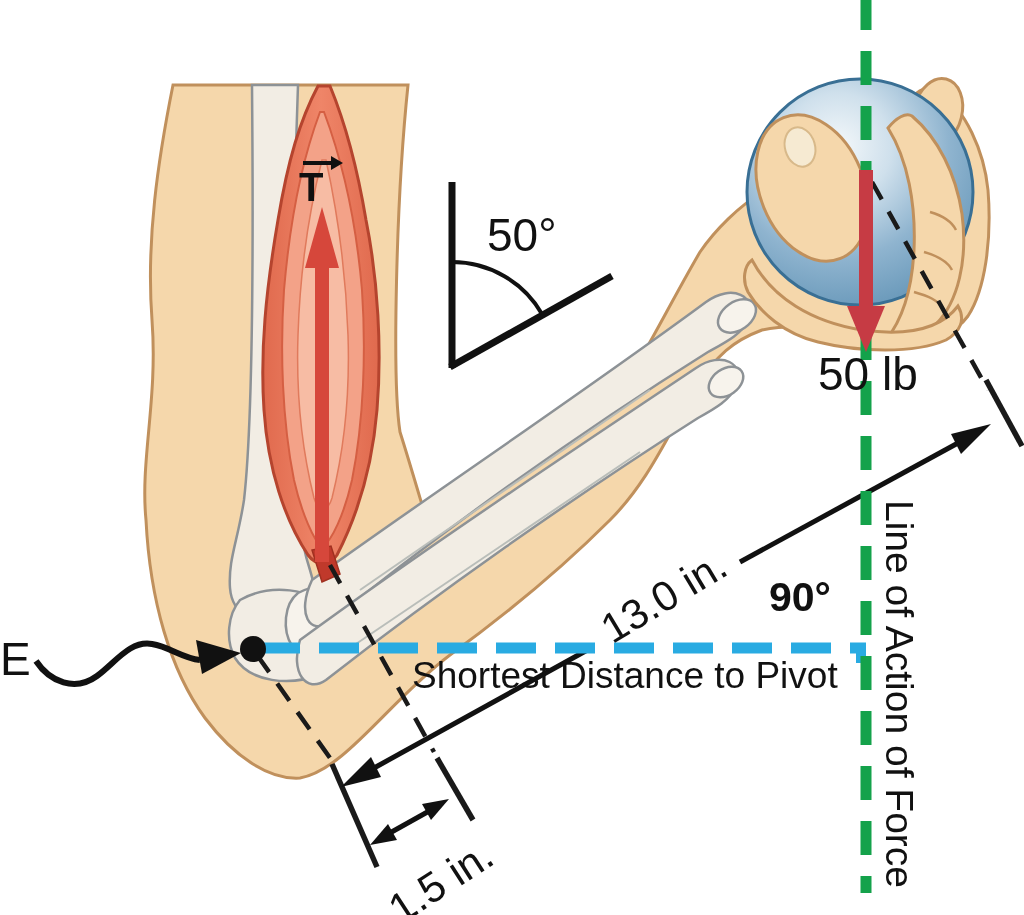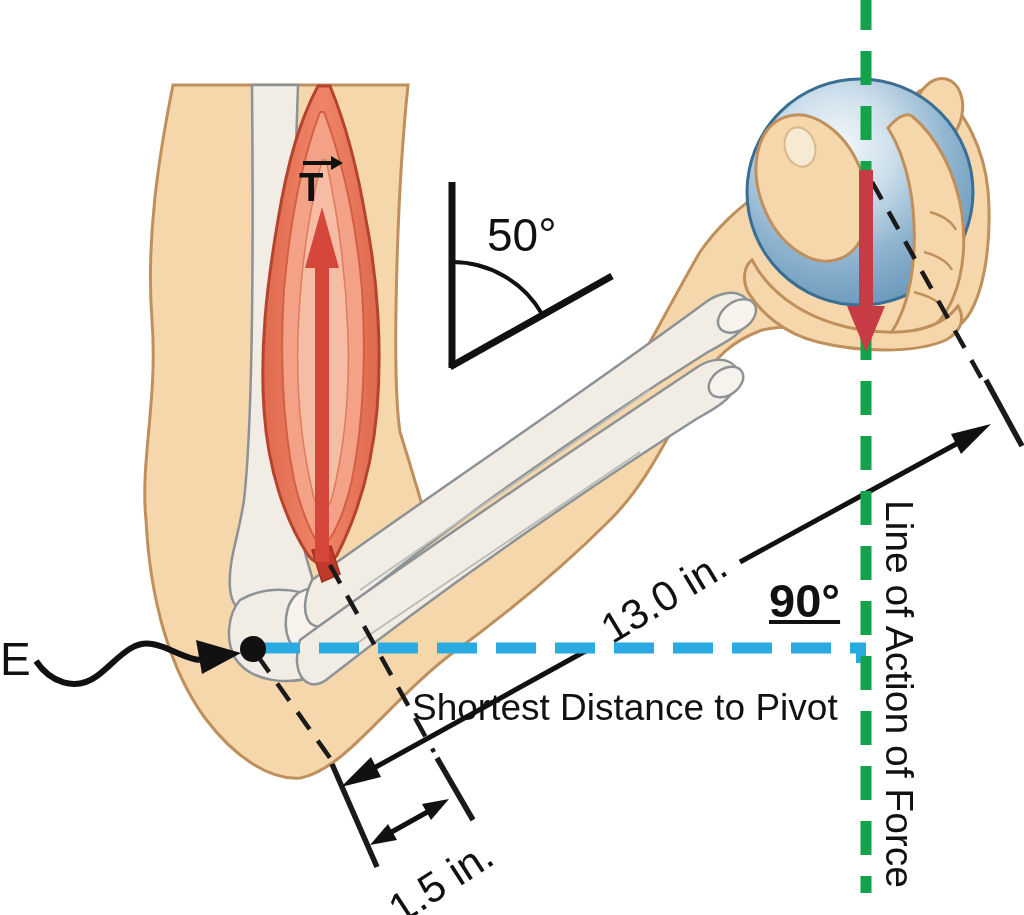--- a/index.html
+++ b/index.html
@@ -4,22 +4,22 @@
 <style>
   html,body{margin:0;padding:0;background:#fff;}
   #stage{position:relative;width:1024px;height:915px;background:#fff;overflow:hidden;
          font-family:"Liberation Sans", sans-serif;}
   #stage svg{position:absolute;left:0;top:0;}
   .lbl{position:absolute;color:#111;white-space:nowrap;line-height:1;}
   .lbl-e{left:0px;top:636px;font-size:46px;}
   .lbl-t{left:299px;top:167px;font-size:40px;font-weight:bold;}
   .lbl-60{left:487px;top:212px;font-size:46px;}
   .lbl-50{left:818px;top:351px;font-size:46px;}
-  .lbl-90{left:769px;top:577px;font-size:47px;font-weight:bold;text-decoration:underline;}
-  .lbl-shortest{left:412px;top:657px;font-size:37px;margin-top:32px;}
+  .lbl-90{left:769px;top:577px;font-size:41px;font-weight:bold;}
+  .lbl-shortest{left:412px;top:657px;font-size:37px;}
   .lbl-13{left:664px;top:597px;font-size:42px;transform:translate(-50%,-50%) rotate(-31deg);}
   .lbl-15{left:441px;top:882px;font-size:42px;transform:translate(-50%,-50%) rotate(-33deg);}
   .lbl-loa{left:899px;top:694px;font-size:39px;transform:translate(-50%,-50%) rotate(90deg);}
 </style>
 </head>
 <body>
 
 <div id="stage">
 
   <svg width="1024" height="915" viewBox="0 0 1024 915">
@@ -212,18 +212,19 @@
 
     <g stroke="#111" fill="#111">
       <line x1="303" y1="163" x2="333" y2="163" stroke-width="4"></line>
       <polygon points="343,163 331,156 331,170" stroke="none"></polygon>
     </g>
   </svg>
 
   <div class="lbl lbl-e">E</div>
   <div class="lbl lbl-t">T</div>
   <div class="lbl lbl-60">50°</div>
+  <div class="lbl lbl-50">50 lb</div>
   <div class="lbl lbl-90">90°</div>
   <div class="lbl lbl-shortest">Shortest Distance to Pivot</div>
   <div class="lbl lbl-13">13.0 in.</div>
   <div class="lbl lbl-15">1.5 in.</div>
   <div class="lbl lbl-loa">Line of Action of Force</div>
 </div>
 
 </body></html>

